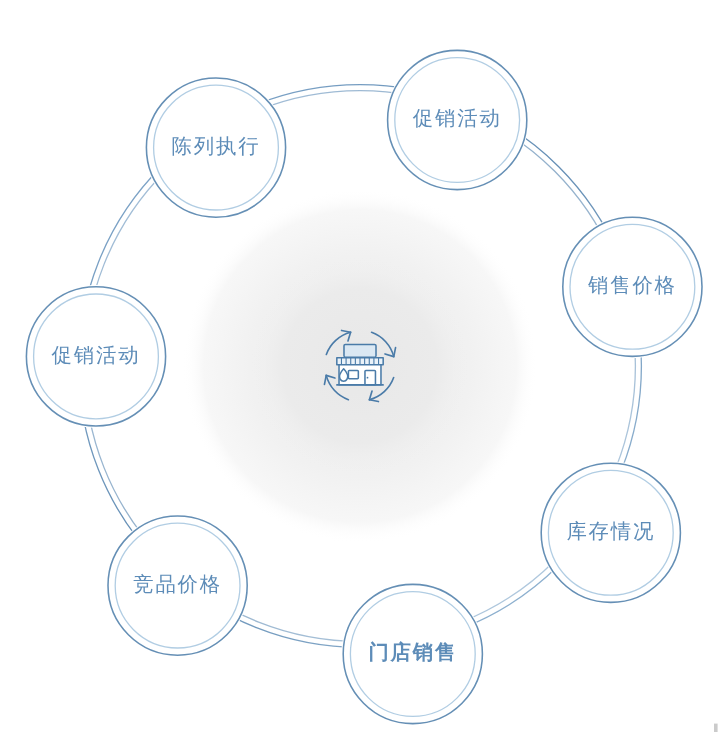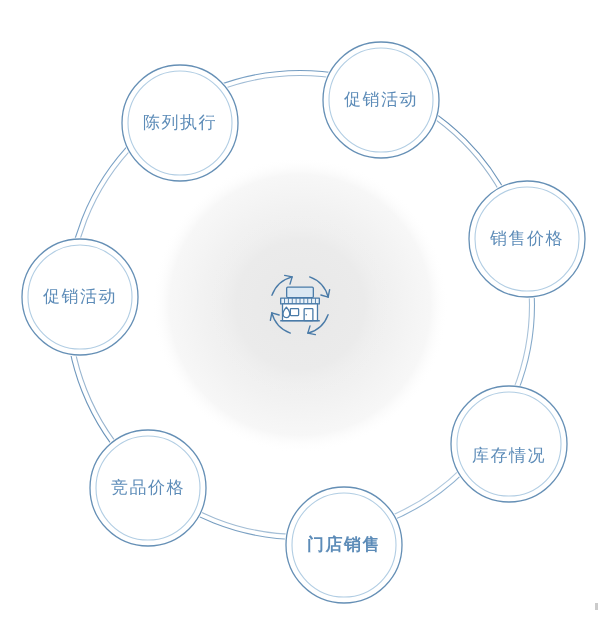--- a/index.html
+++ b/index.html
@@ -171,21 +171,21 @@
         <circle cx="6.8" cy="10.6" r="0.8" fill="#4a7ba8" stroke="none"></circle>
 
         <path d="M -14.8 2.5 C -11 6.6 -10.2 9.4 -11.8 12 C -13.2 14.3 -16.5 14.3 -17.9 12 C -19.4 9.4 -18.6 6.6 -14.8 2.5 Z"></path>
       </g>
     </g>
   </svg>
 
   <div id="labels">
       <div class="node-label" style="left: 381px; top: 100px;">促销活动</div>
       <div class="node-label" style="left: 527px; top: 239px;">销售价格</div>
-      <div class="node-label" style="left: 509px; top: 444px; margin-top: 12px;">库存情况</div>
+      <div class="node-label" style="left: 509px; top: 444px;">库存情况</div>
       <div class="node-label" style="left: 344px; top: 545px; font-weight: bold;">门店销售</div>
       <div class="node-label" style="left: 148px; top: 488px;">竞品价格</div>
       <div class="node-label" style="left: 80px; top: 297px;">促销活动</div>
       <div class="node-label" style="left: 180px; top: 123px;">陈列执行</div>
     </div>
 
   <div class="corner-speck"></div>
 </div>
 
 </body></html>

